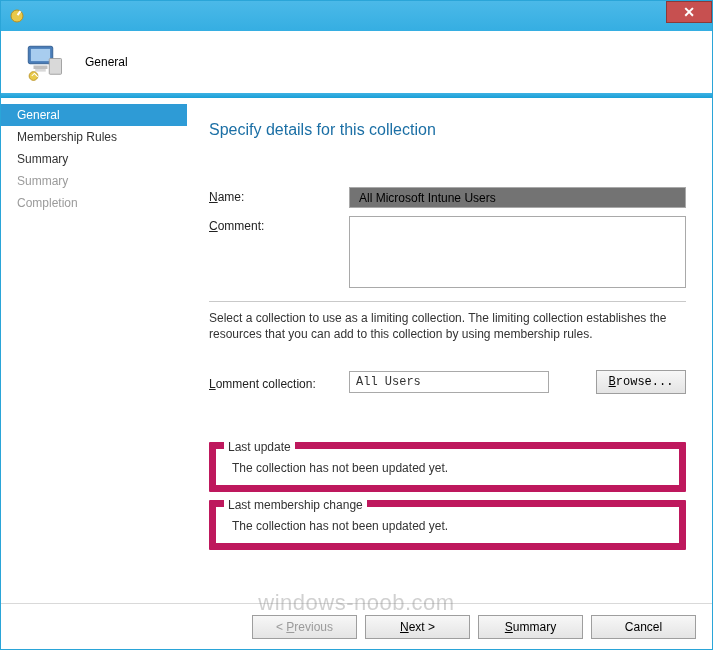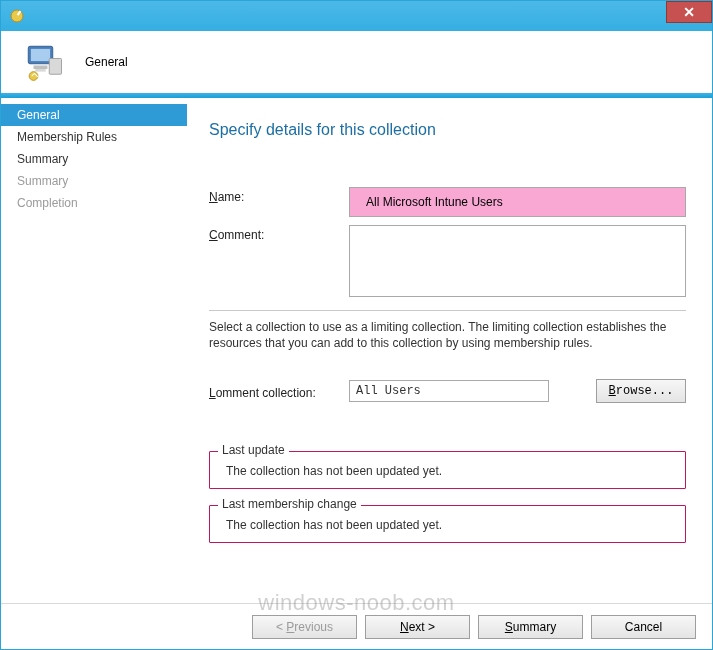--- a/index.html
+++ b/index.html
@@ -122,26 +122,26 @@
       margin-bottom: 8px;
     }
     .form-label {
       width: 140px;
       padding-top: 3px;
       color: #222;
     }
     .form-label .ul { text-decoration: underline; }
     .text-input {
       flex: 1;
-      height: 30px;
+      height: 21px;
       border: 1px solid #a9a9a9;
-      padding: 2px 16px;
+      padding: 2px 9px;
       font-family: inherit;
       font-size: 12px;
-      background: #f9a8d4;
+      background: #737373;
     }
     .textarea-wrap {
       flex: 1;
       position: relative;
     }
     .textarea {
       width: 100%;
       height: 72px;
       border: 1px solid #a9a9a9;
       padding: 2px 6px;
@@ -185,23 +185,23 @@
       margin-left: auto;
       width: 90px;
       height: 24px;
       background: linear-gradient(#f7f7f7, #e4e4e4);
       border: 1px solid #9e9e9e;
       font-family: Liberation Mono, monospace;
       font-size: 12px;
       cursor: pointer;
     }
     .status-group {
-      border: 1px solid #be185d;
+      border: 7px solid #be185d;
       padding: 8px 10px 10px 10px;
-      margin-top: 16px;
+      margin-top: 8px;
       position: relative;
       border-radius: 1px;
     }
     .status-group .legend {
       position: absolute;
       top: -9px;
       left: 8px;
       background: #fff;
       padding: 0 4px;
       color: #333;

